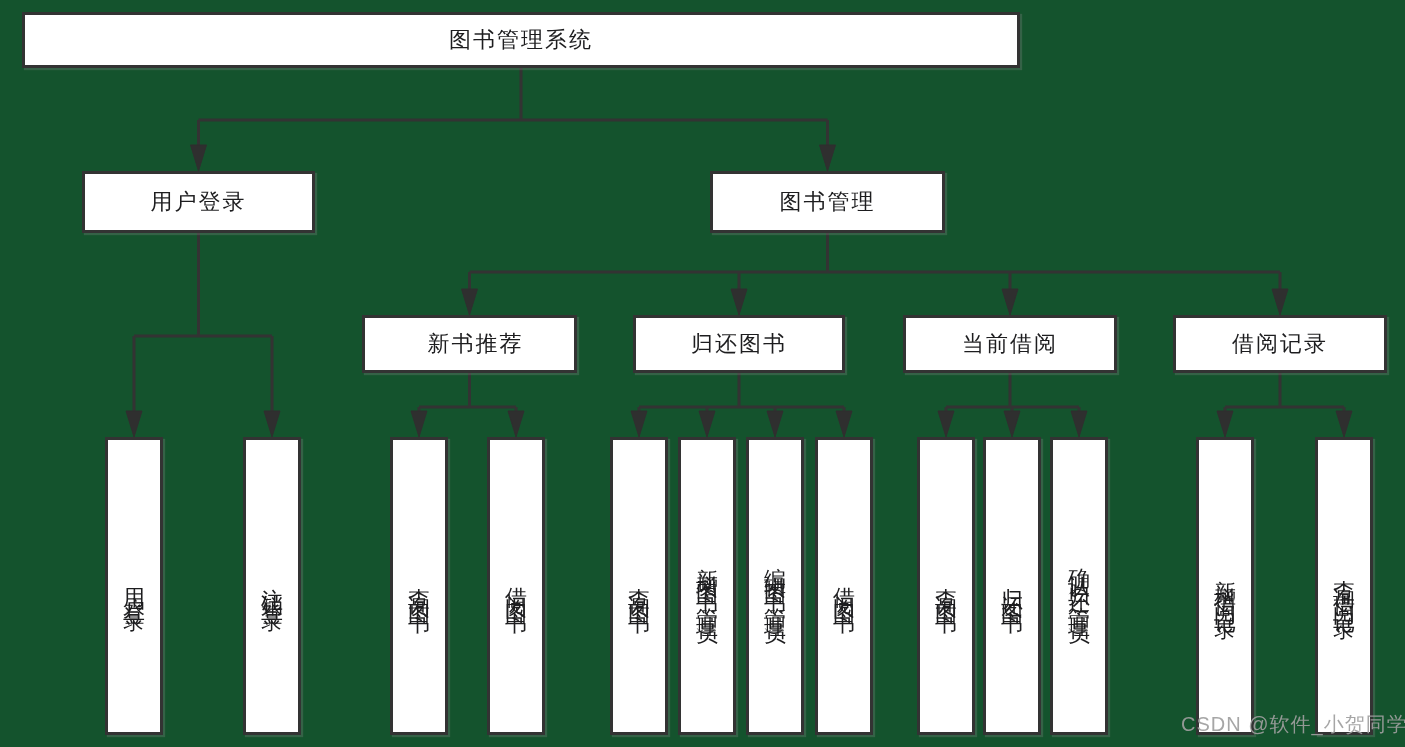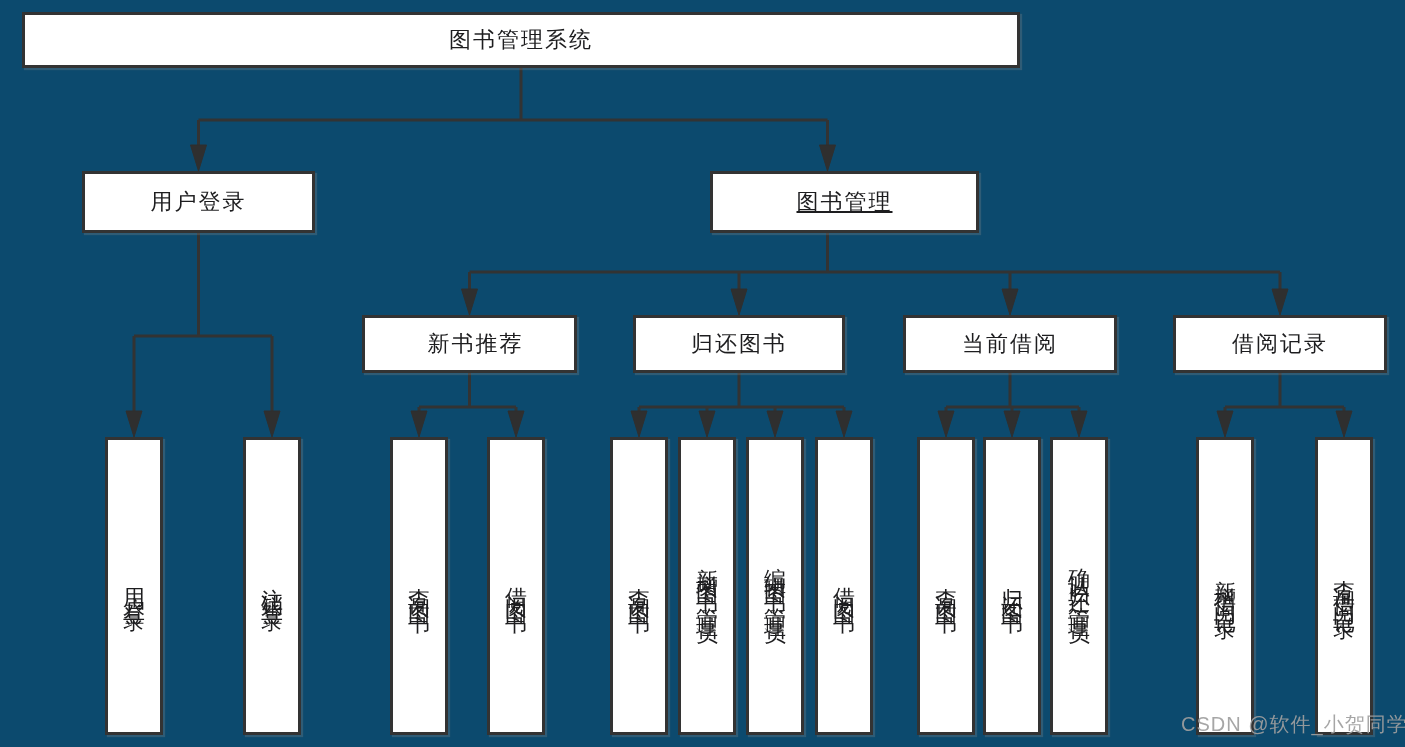--- a/index.html
+++ b/index.html
@@ -2,21 +2,21 @@
 <html><head>
 <meta charset="utf-8">
 <style>
   * { box-sizing: border-box; }
   html, body { margin: 0; padding: 0; background: #ffffff; }
   body { font-family: "Liberation Sans", sans-serif; }
   .canvas {
     position: relative;
     width: 1405px;
     height: 747px;
-    background: #0c4a6e;
+    background: #14532d;
     overflow: hidden;
   }
   svg.connectors {
     position: absolute;
     left: 0; top: 0;
     width: 1405px; height: 747px;
     z-index: 0;
   }
   svg.connectors path {
     stroke: #333333;
@@ -116,21 +116,21 @@
     </g>
   </svg>
 
   <div class="node h-node" style="left:22px; top:12px; width:998px; height:56px;">
     <span>图书管理系统</span>
   </div>
 
   <div class="node h-node" style="left:82px; top:171px; width:233px; height:62px;">
     <span>用户登录</span>
   </div>
-  <div class="node h-node" style="left:710px; top:171px; width:269px; height:62px;text-decoration:underline;">
+  <div class="node h-node" style="left:710px; top:171px; width:235px; height:62px;">
     <span>图书管理</span>
   </div>
 
   <div class="node h-node" style="left:362px; top:315px; width:215px; height:58px;padding-left:12px;">
     <span>新书推荐</span>
   </div>
   <div class="node h-node" style="left:633px; top:315px; width:212px; height:58px;">
     <span>归还图书</span>
   </div>
   <div class="node h-node" style="left:903px; top:315px; width:214px; height:58px;">

